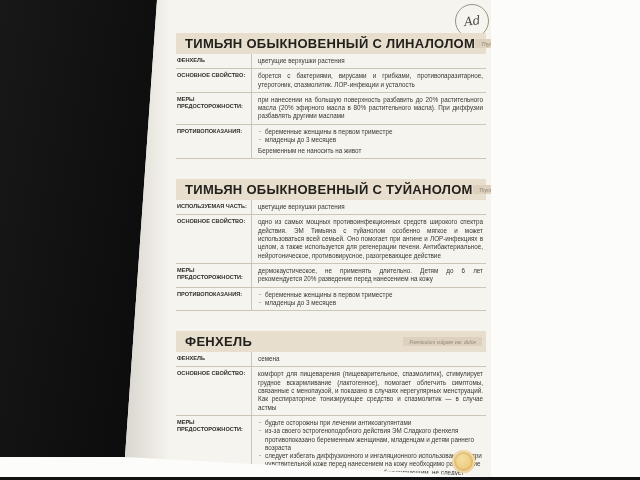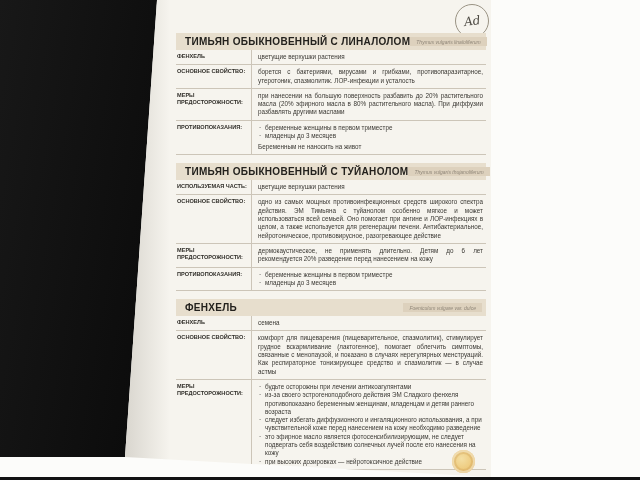--- a/index.html
+++ b/index.html
@@ -23,24 +23,24 @@
       border-radius:50%;display:flex;align-items:center;justify-content:center;}
   .mono-text{font-family:"DejaVu Serif",serif;font-style:italic;font-size:12px;color:#4c4942;
       transform:rotate(-8deg);}
   
   .seal{position:absolute;left:327px;top:450px;width:23px;height:23px;border-radius:50%;
       background:radial-gradient(circle at 42% 38%,#f4dfa4 0%,#eecb7e 55%,#e2b262 100%);
       box-shadow:inset 0 0 0 2px rgba(255,252,240,.45), inset 0 0 0 4px rgba(205,160,90,.35);}
   
   .content{position:absolute;left:51px;top:0;width:310px;}
   .tbl{margin-top:33px;}
-  .tbl + .tbl{margin-top:8px;}
+  .tbl + .tbl{margin-top:20px;}
   .thead{display:flex;justify-content:space-between;align-items:center;background:#e7decd;
       padding:3px 4px 3px 9px;}
-  .ttitle{font-size:10px;font-weight:bold;letter-spacing:.3px;color:#23211d;white-space:nowrap;}
+  .ttitle{font-size:13px;font-weight:bold;letter-spacing:.3px;color:#23211d;white-space:nowrap;}
   .tlatin{font-size:5px;font-style:italic;color:#8f8678;background:#ddd1bd;padding:1.5px 6px;
       white-space:nowrap;}
   .row{display:flex;border-bottom:1px solid #ccc5b8;}
   .rlabel{width:70px;flex:0 0 70px;padding:3px 4px 3px 1px;font-size:5.6px;font-weight:bold;
       line-height:1.3;color:#302e29;text-transform:uppercase;}
   .rbody{flex:1;border-left:1px solid #ccc5b8;padding:3px 3px 3px 6px;font-size:6.3px;
       line-height:1.32;color:#3a3833;}
   .rbody p{margin:0;text-align:justify;}
   .rbody p.note{margin-top:2.5px;text-align:left;}
   .rbody ul{margin:0;padding:0;list-style:none;}

